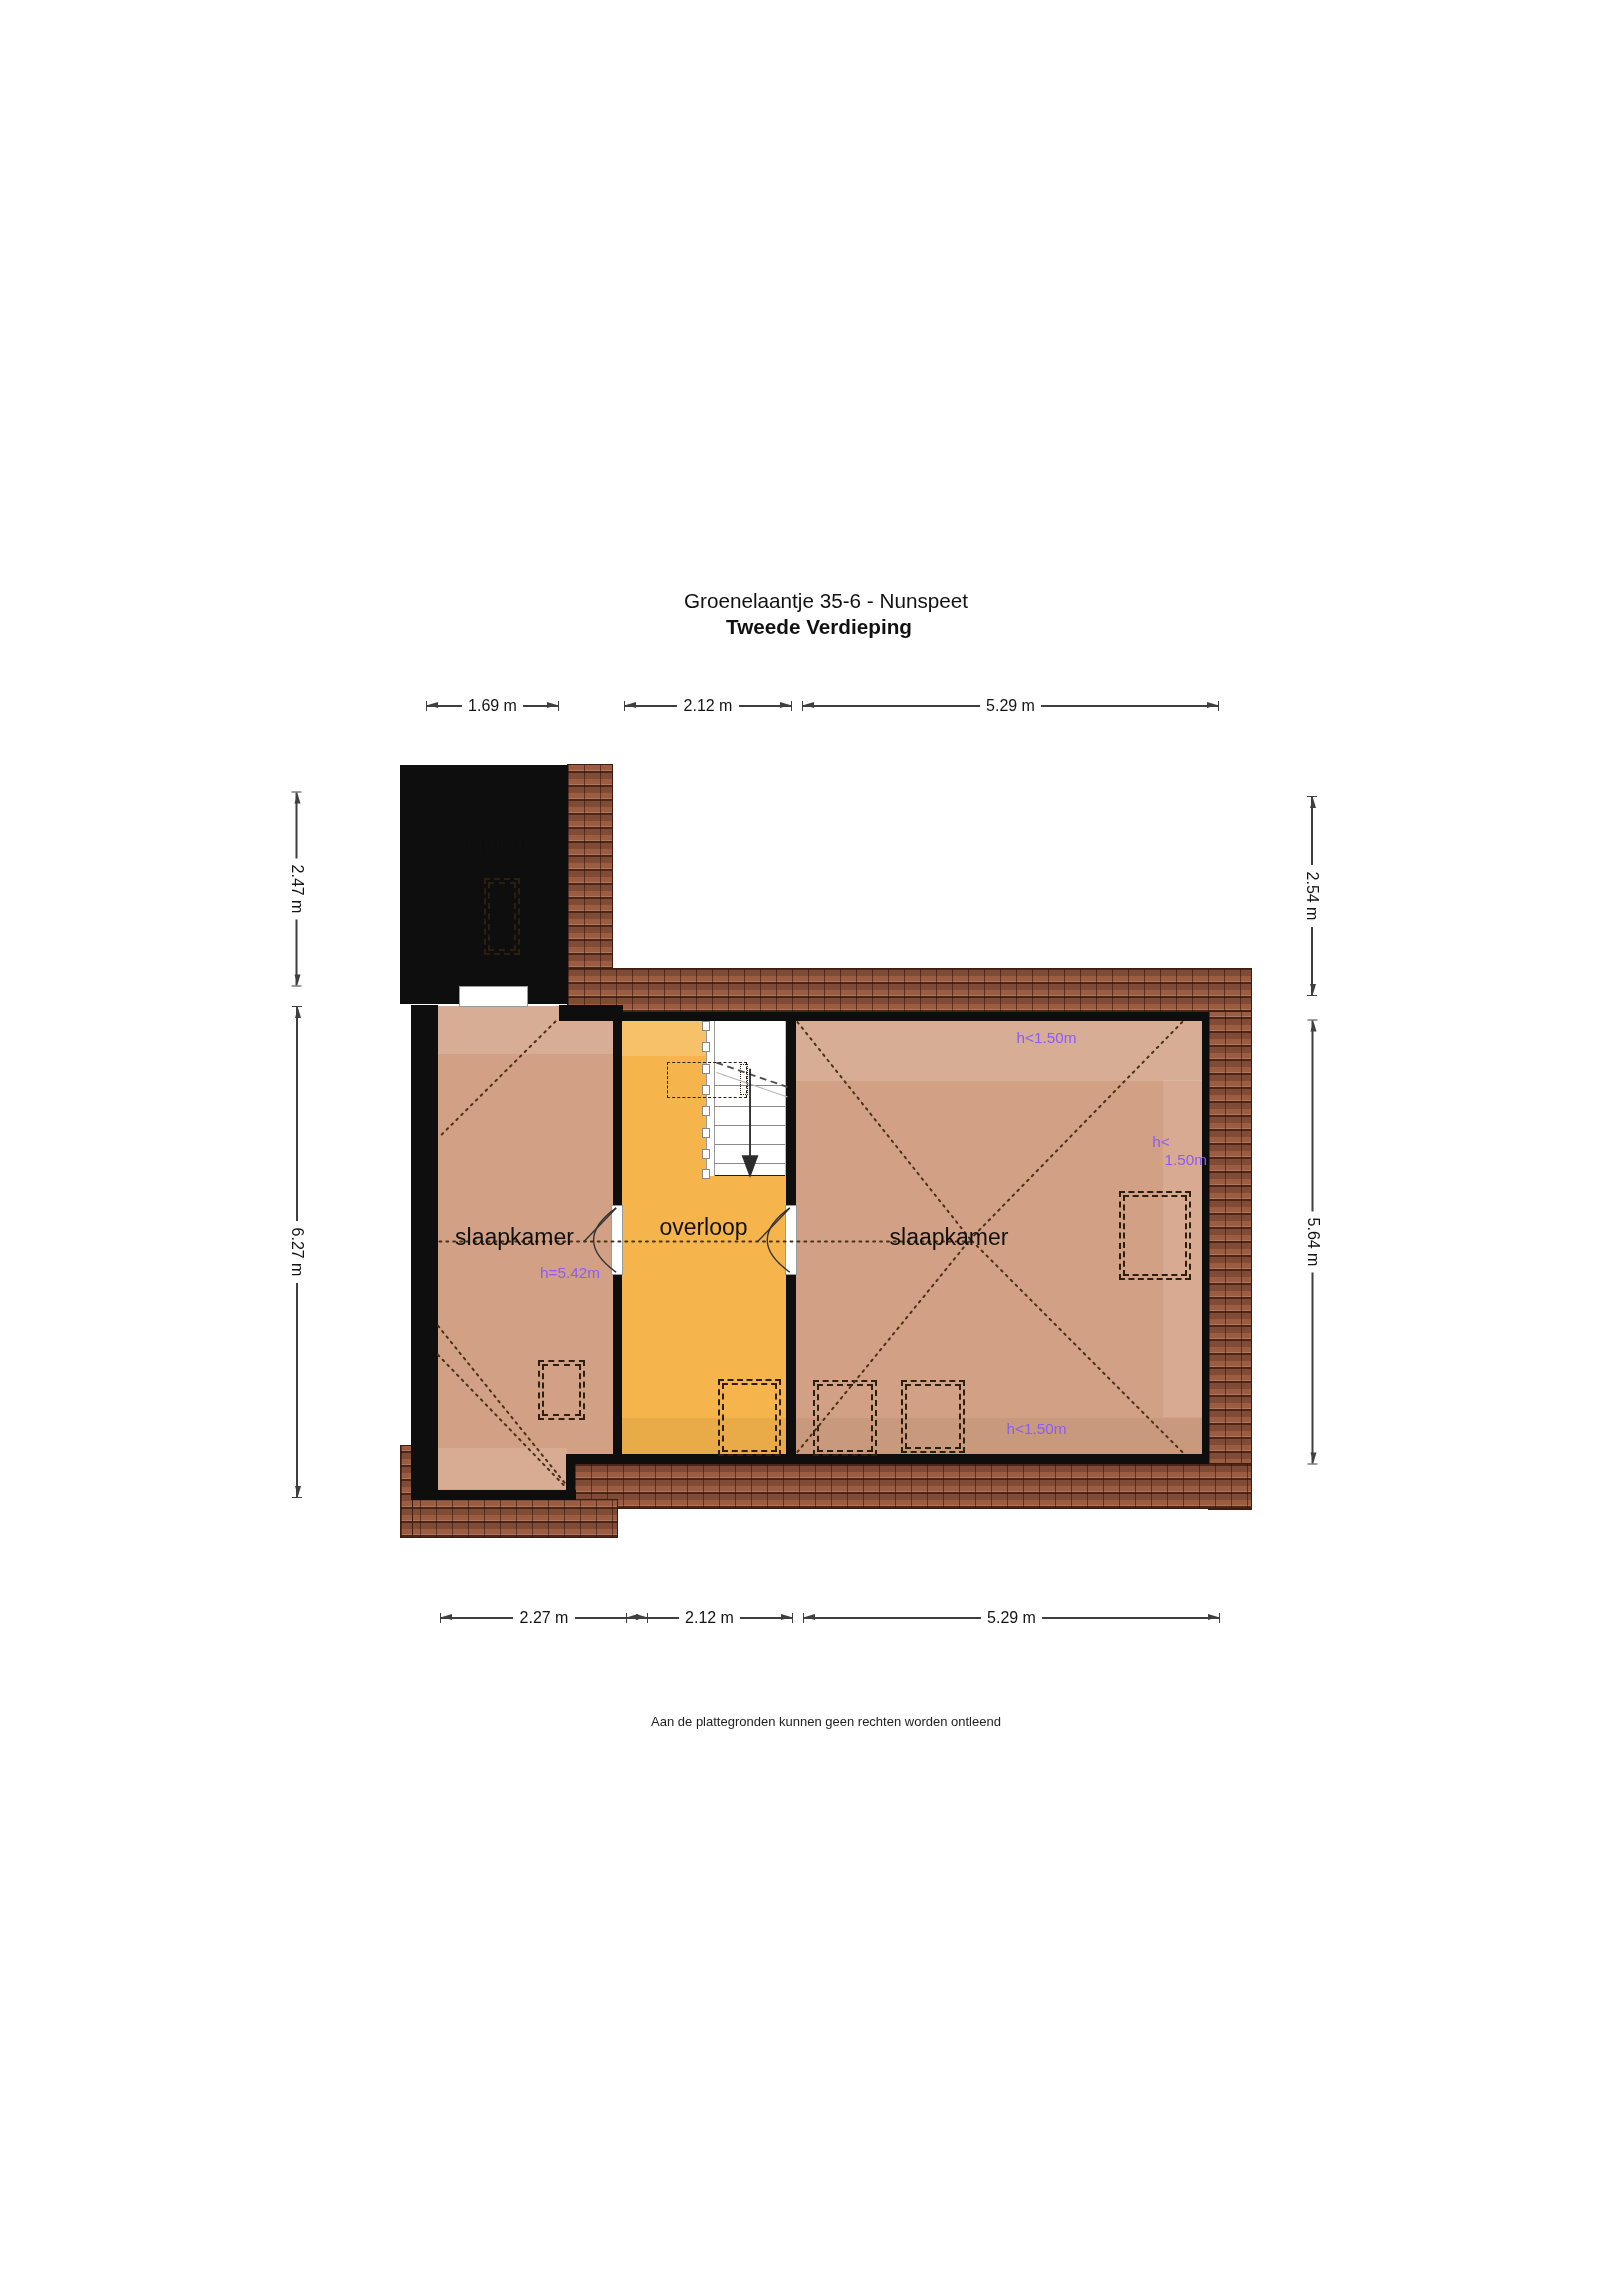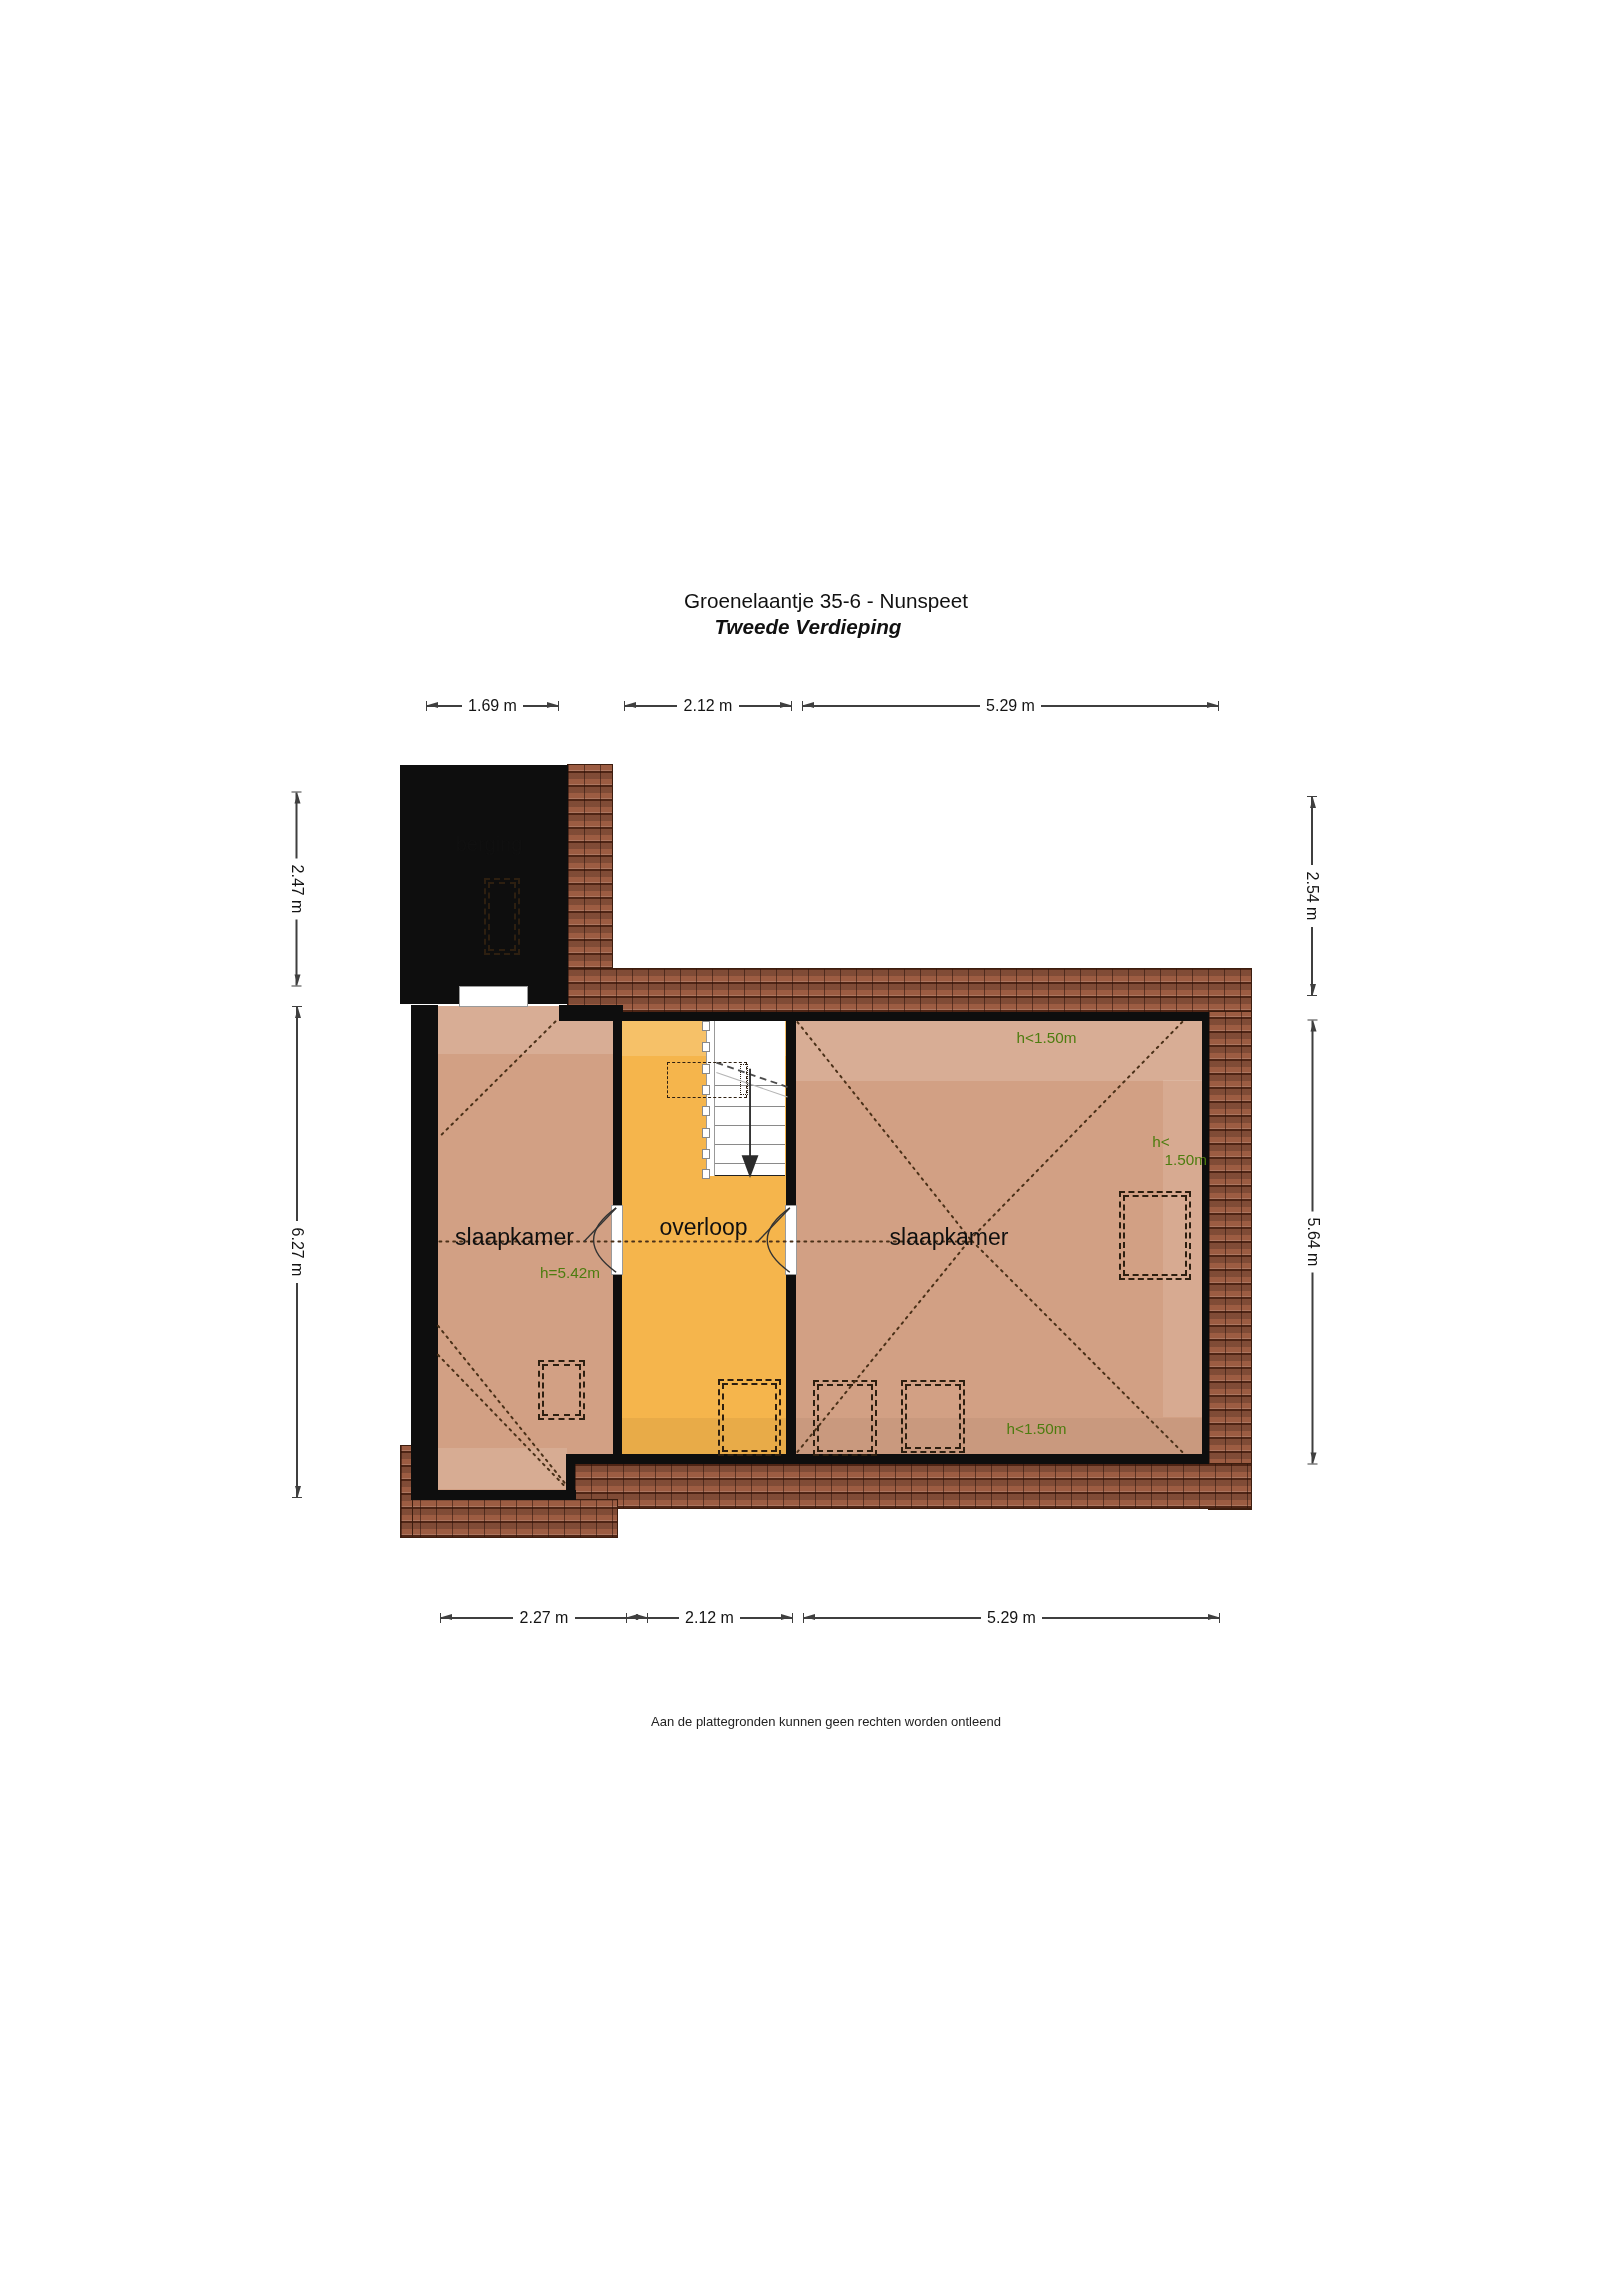--- a/index.html
+++ b/index.html
@@ -42,30 +42,30 @@
   .dim .ah{position:absolute;top:6.3px;width:0;height:0;border-top:3.7px solid transparent;border-bottom:3.7px solid transparent;}
   .dim .ah.al{left:1.9px;border-right:10.7px solid #3f3f3f;}
   .dim .ah.ar{right:1.9px;border-left:10.7px solid #3f3f3f;}
   .dim .dt{position:relative;background:#fff;padding:0 6.1px;font-size:16px;line-height:20px;color:#141414;white-space:nowrap;}
   .dim.v{transform:rotate(90deg);}
   
   .title1{font-size:20.7px;font-weight:normal;line-height:26px;}
   .title2{font-size:20.7px;font-weight:bold;line-height:26px;}
   .room-label{font-size:23px;color:#101010;}
   .room-label.sm{font-size:20px;}
-  .hnote{font-size:15.3px;color:#4d7c0f;line-height:17.6px;}
+  .hnote{font-size:15.3px;color:#8b5cf6;line-height:17.6px;}
   .footer{font-size:13px;line-height:21.4px;color:#222;}
 </style>
 </head>
 <body>
 
 <div class="canvas">
 
   <div class="txt title1" style="left:367px;top:588px;width:918px;">Groenelaantje 35-6 - Nunspeet</div>
-  <div class="txt title2" style="left:349px;top:614px;width:918px;font-style:italic;">Tweede Verdieping</div>
+  <div class="txt title2" style="left:360px;top:614px;width:918px;">Tweede Verdieping</div>
 
   <div class="tiles" style="left:568px;top:765px;width:44px;height:246px;"></div>
   <div class="tiles" style="left:568px;top:969px;width:683px;height:43px;"></div>
   <div class="tiles" style="left:1209px;top:1012px;width:42px;height:497px;"></div>
   <div class="tiles" style="left:575px;top:1464px;width:676px;height:44px;"></div>
   <div class="tiles" style="left:404px;top:1500px;width:213px;height:37px;"></div>
   <div class="tiles" style="left:401px;top:1446px;width:10.7px;height:91px;"></div>
 
   <div class="wall" style="left:400px;top:765px;width:168px;height:239px;"></div>
   <div class="wall" style="left:411px;top:1005px;width:27px;height:495px;"></div>

